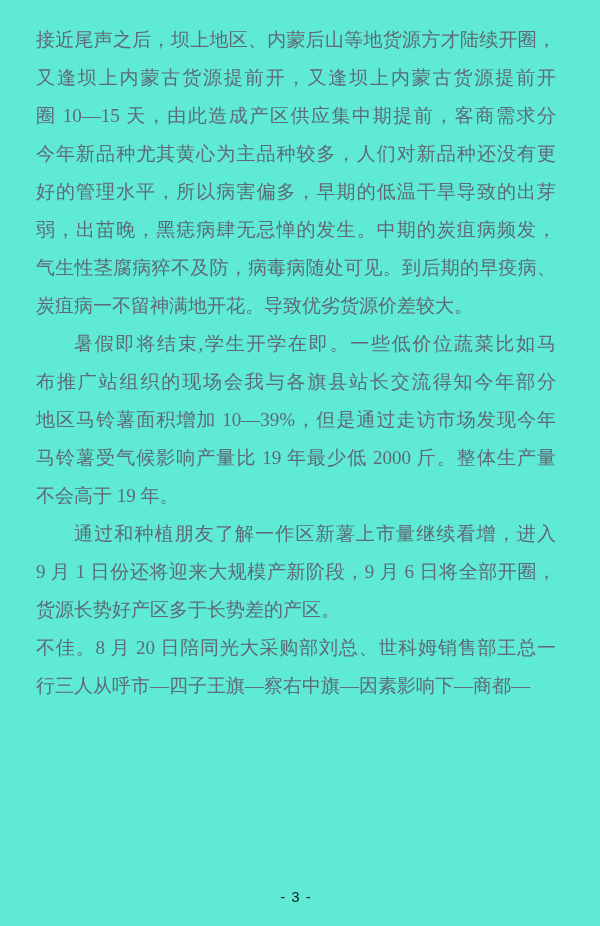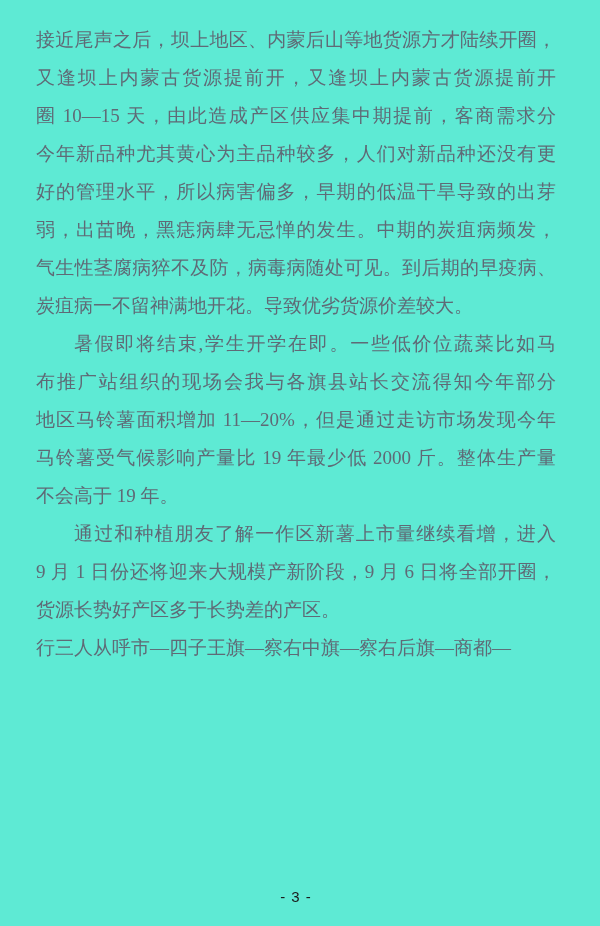--- a/index.html
+++ b/index.html
@@ -66,29 +66,30 @@
         <div class="line">圈 10—15 天，由此造成产区供应集中期提前，客商需求分</div>
         <div class="line">今年新品种尤其黄心为主品种较多，人们对新品种还没有更</div>
         <div class="line">好的管理水平，所以病害偏多，早期的低温干旱导致的出芽</div>
         <div class="line">弱，出苗晚，黑痣病肆无忌惮的发生。中期的炭疽病频发，</div>
         <div class="line">气生性茎腐病猝不及防，病毒病随处可见。到后期的早疫病、</div>
         <div class="line para-end">炭疽病一不留神满地开花。导致优劣货源价差较大。</div>
       </div>
       <div class="paragraph">
         <div class="line indent">暑假即将结束,学生开学在即。一些低价位蔬菜比如马</div>
         <div class="line">布推广站组织的现场会我与各旗县站长交流得知今年部分</div>
-        <div class="line">地区马铃薯面积增加 11—20%，但是通过走访市场发现今年</div>
+        <div class="line">地区马铃薯面积增加 10—39%，但是通过走访市场发现今年</div>
         <div class="line">马铃薯受气候影响产量比 19 年最少低 2000 斤。整体生产量</div>
         <div class="line para-end">不会高于 19 年。</div>
       </div>
       <div class="paragraph">
         <div class="line indent">通过和种植朋友了解一作区新薯上市量继续看增，进入</div>
         <div class="line">9 月 1 日份还将迎来大规模产新阶段，9 月 6 日将全部开圈，</div>
         <div class="line para-end">货源长势好产区多于长势差的产区。</div>
       </div>
       <div class="paragraph">
-        <div class="line para-end">行三人从呼市—四子王旗—察右中旗—察右后旗—商都—</div>
+        <div class="line">不佳。8 月 20 日陪同光大采购部刘总、世科姆销售部王总一</div>
+        <div class="line para-end">行三人从呼市—四子王旗—察右中旗—因素影响下—商都—</div>
       </div>
     </div>
   <div class="page-footer">
     <span class="page-num">- 3 -</span>
   </div>
 </div>
 
 </body></html>

